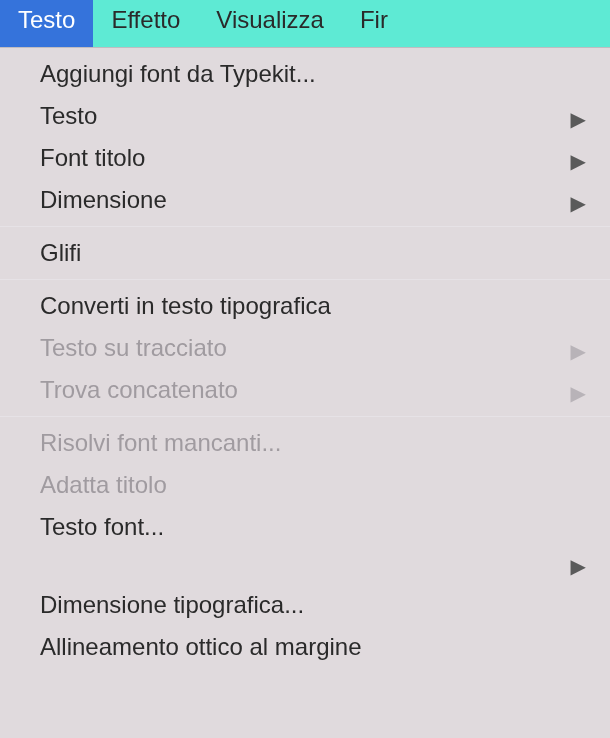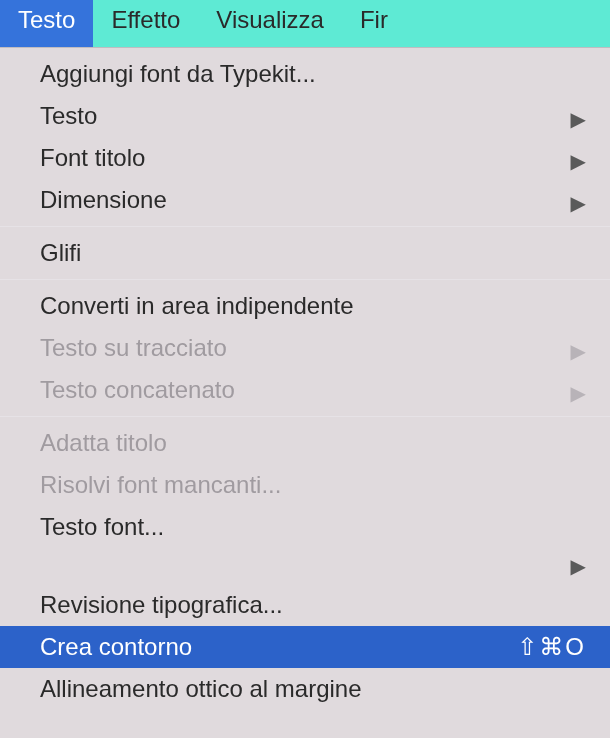--- a/index.html
+++ b/index.html
@@ -110,52 +110,48 @@
   <div class="group">
     <div class="menu-item">
       <span>Glifi</span>
     </div>
   </div>
 
   <div class="separator"></div>
 
   <div class="group">
     <div class="menu-item">
-      <span>Converti in area indipendente</span>
+      <span>Converti in testo tipografica</span>
     </div>
     <div class="menu-item disabled">
       <span>Testo su tracciato</span>
       <span class="submenu-arrow">▶</span>
     </div>
     <div class="menu-item disabled">
-      <span>Testo concatenato</span>
+      <span>Trova concatenato</span>
       <span class="submenu-arrow">▶</span>
     </div>
   </div>
 
   <div class="separator"></div>
 
   <div class="group">
     <div class="menu-item disabled">
-      <span>Adatta titolo</span>
+      <span>Risolvi font mancanti...</span>
     </div>
     <div class="menu-item disabled">
-      <span>Risolvi font mancanti...</span>
+      <span>Adatta titolo</span>
     </div>
     <div class="menu-item">
       <span>Testo font...</span>
     </div>
     <div class="menu-item">
       <span class="submenu-arrow">▶</span>
     </div>
     <div class="menu-item">
-      <span>Revisione tipografica...</span>
-    </div>
-    <div class="menu-item highlighted">
-      <span>Crea contorno</span>
-      <span class="shortcut">⇧⌘O</span>
+      <span>Dimensione tipografica...</span>
     </div>
     <div class="menu-item">
       <span>Allineamento ottico al margine</span>
     </div>
   </div>
 
 </div>
 
 </body></html>

